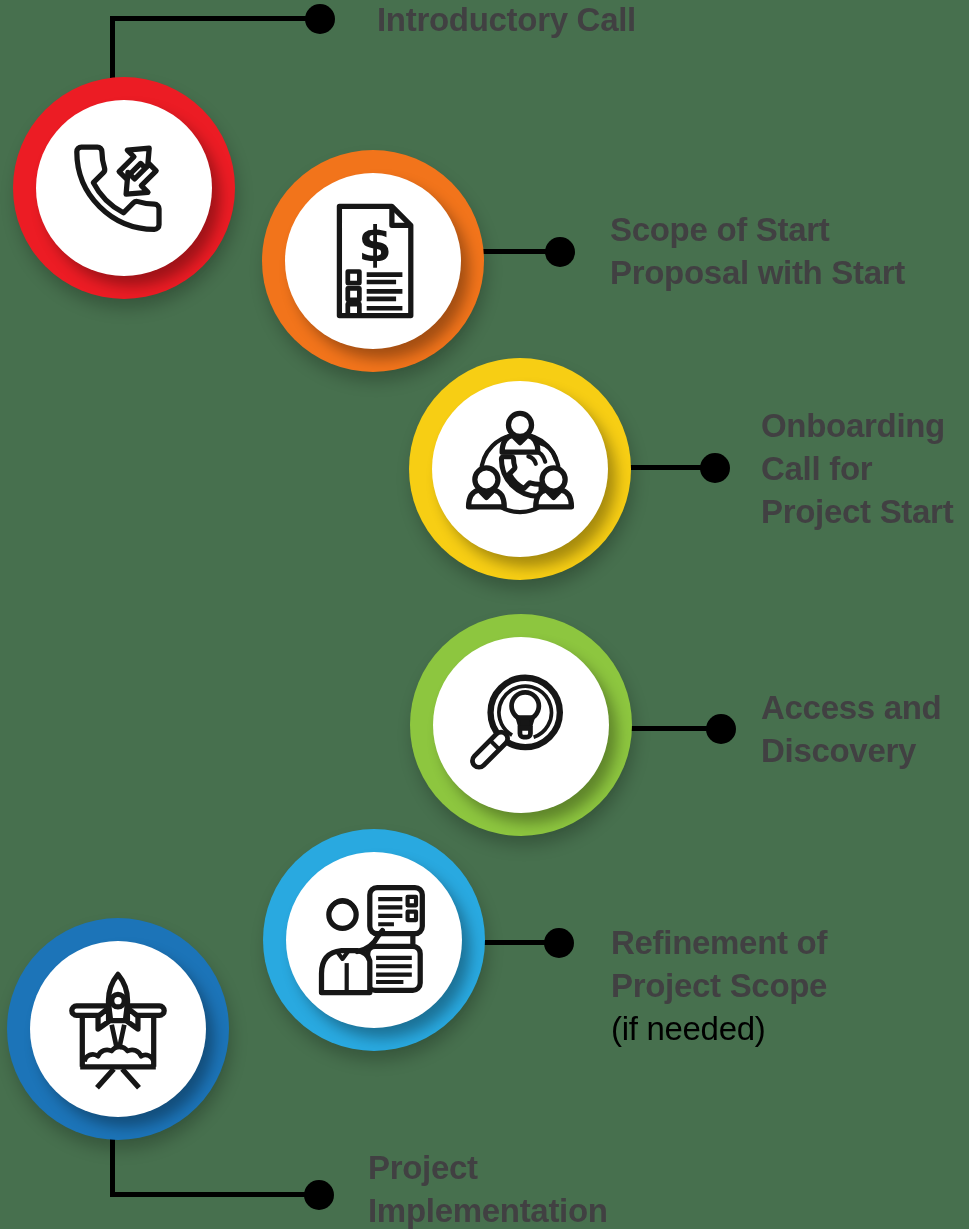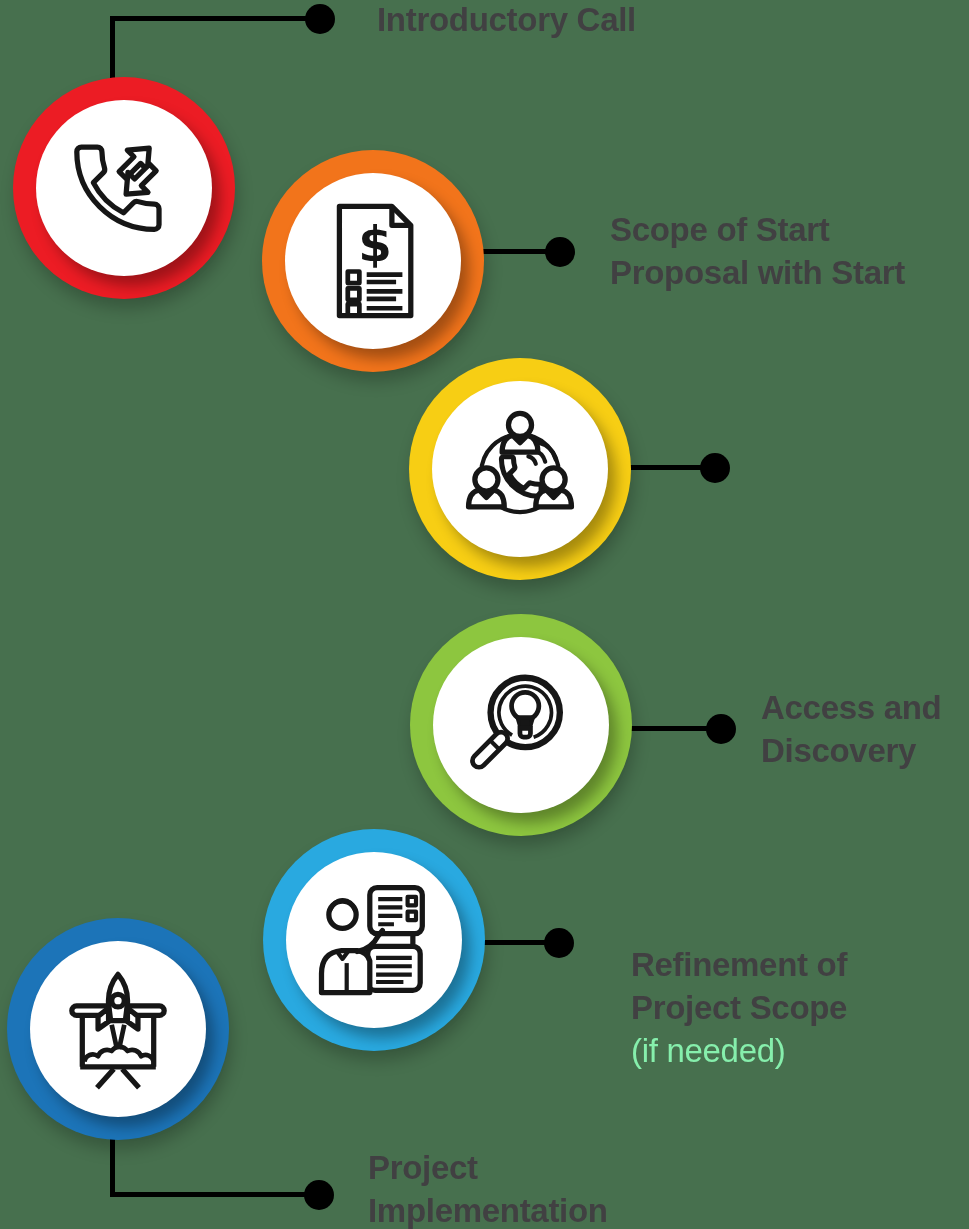--- a/index.html
+++ b/index.html
@@ -9,21 +9,21 @@
   }
   .circle{position:absolute;width:222px;height:222px;border-radius:50%;
     box-shadow:3px 10px 16px rgba(0,0,0,.22);}
   .circle .inner{position:absolute;left:23px;top:23px;width:176px;height:176px;
     background:#fff;border-radius:50%;box-shadow:8px 10px 14px rgba(0,0,0,.33);
     display:flex;align-items:center;justify-content:center;}
   .line{position:absolute;background:#000;}
   .dot{position:absolute;width:30px;height:30px;border-radius:50%;background:#000;}
   .label{position:absolute;font-size:33px;line-height:43px;font-weight:700;
     color:#414042;letter-spacing:-0.3px;white-space:nowrap;}
-  .label .note{font-weight:400;color:#86efac;}
+  .label .note{font-weight:400;color:#000000;}
   svg{display:block;}
 </style>
 </head>
 <body>
 
 <div class="stage" style="background: rgb(71, 112, 78);">
 
   <div class="line" style="left:110px;top:16px;width:5px;height:66px;"></div>
   <div class="line" style="left:110px;top:16px;width:198px;height:5px;"></div>
   <div class="dot" style="left:305px;top:4px;"></div>
@@ -161,27 +161,32 @@
 
   <div class="label" style="left:377px;top:-2px;">
     <div>Introductory Call</div>
   </div>
 
   <div class="label" style="left:610px;top:208px;">
     <div>Scope of Start</div>
     <div>Proposal with Start</div>
   </div>
 
+  <div class="label" style="left:761px;top:404px;">
+    <div>Onboarding</div>
+    <div>Call for</div>
+    <div>Project Start</div>
+  </div>
 
   <div class="label" style="left:761px;top:686px;">
     <div>Access and</div>
     <div>Discovery</div>
   </div>
 
-  <div class="label" style="left:611px;top:943px;margin-left:20px;">
+  <div class="label" style="left:611px;top:921px;">
     <div>Refinement of</div>
     <div>Project Scope</div>
     <div class="note">(if needed)</div>
   </div>
 
   <div class="label" style="left:368px;top:1146px;">
     <div>Project</div>
     <div>Implementation</div>
   </div>
 

